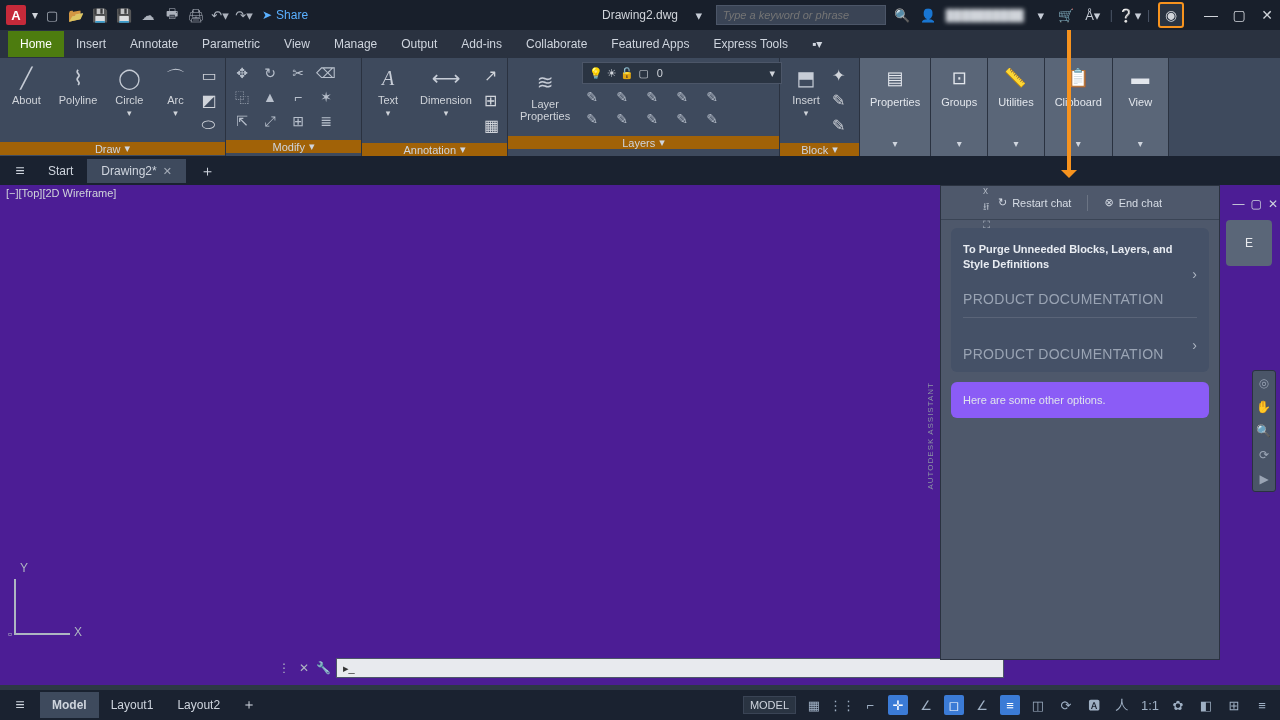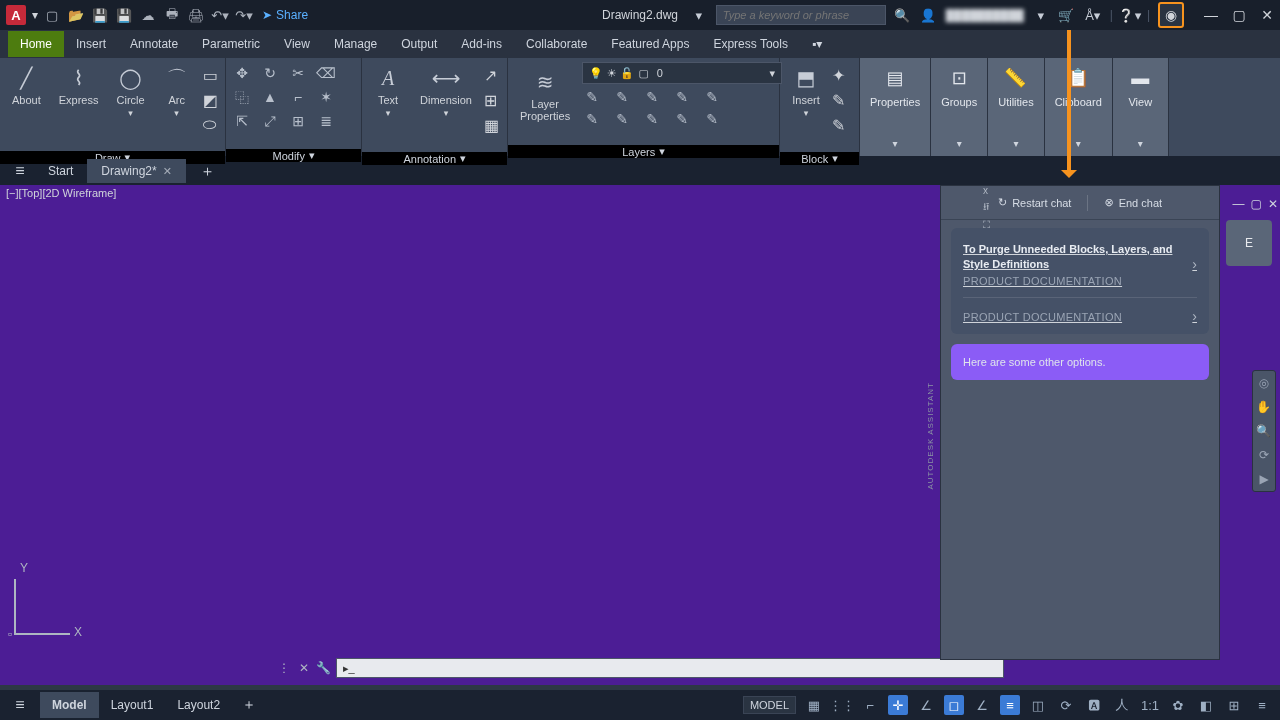--- a/index.html
+++ b/index.html
@@ -21,21 +21,21 @@
 
 
 .tabs-row { height: 28px; background: #2a3240; display: flex; align-items: center; padding-left: 8px; font-size: 12px; gap: 0; }
 .tab { padding: 6px 12px; cursor: pointer; color:#cfd5de; }
 .tab.active { background: #4d7c0f; color: #fff; }
 
 
 .ribbon { height: 99px; background: #3e4a5d; display: flex; border-bottom: 1px solid #1a2230;}
 .panel { border-right: 1px solid #2a3240; display:flex; flex-direction:column; padding: 4px 6px 0; }
 .panel-body { flex:1; display:flex; align-items:flex-start; gap:6px; }
-.panel-label { height: 20px; display:flex; align-items:center; justify-content:center; font-size: 11px; color:#cfd5de; gap:4px; background:#000000;margin:17px -6px;}
+.panel-label { height: 20px; display:flex; align-items:center; justify-content:center; font-size: 11px; color:#cfd5de; gap:4px; background:#a16207;margin:8px -6px;}
 .big-btn { display:flex; flex-direction:column; align-items:center; justify-content:center; gap:2px; padding:2px 6px; font-size:11px; min-width:40px; color:#d0d4da;}
 .big-btn .bi { width:28px;height:28px;display:flex;align-items:center;justify-content:center;font-size:20px;color:#c6ccd6;}
 .icon-grid { display:grid; grid-template-columns:repeat(4,22px); grid-auto-rows:20px; gap:4px 6px; padding-top:2px;}
 .icon-grid .si, .layer-icons .si { width:20px;height:18px;display:flex;align-items:center;justify-content:center;font-size:14px;color:#b8c0cc;}
 .layer-combo { width:200px; height:22px; background:#2a3442; border:1px solid #4c5668; display:flex;align-items:center;padding:0 6px;font-size:11px;gap:4px;}
 .collapsed-panel { background:#5a6678; display:flex;flex-direction:column;align-items:center;justify-content:flex-start;padding:6px 10px 0;font-size:11px;color:#e2e6ec;border-right:1px solid #2a3240;min-width:56px;}
 .collapsed-panel .bi{width:28px;height:28px;display:flex;align-items:center;justify-content:center;font-size:18px;color:#e2e6ec;margin-bottom:4px;}
 .collapsed-panel .cd{margin-top:auto;height:18px;font-size:10px;color:#cfd5de;}
 
 
@@ -53,25 +53,25 @@
 .cmd-input{flex:1;height:20px;background:#e8eaee;border:1px solid #4c5668;font-size:11px;padding:0 6px;color:#333;}
 .cmd-ic{width:16px;height:16px;display:flex;align-items:center;justify-content:center;color:#aeb6c2;font-size:12px;}
 
 
 .dock-ctl{position:absolute;top:185px;right:290px;display:flex;flex-direction:column;gap:3px;font-size:10px;color:#aeb6c2;z-index:5;}
 .chat{position:absolute;top:185px;right:60px;width:280px;bottom:60px;background:#4e586b;border:1px solid #2a3240;display:flex;flex-direction:column;font-size:11px;z-index:4;}
 .chat-hdr{height:34px;display:flex;align-items:center;justify-content:center;gap:16px;border-bottom:1px solid #3a4455;}
 .chat-hdr .btn{display:flex;align-items:center;gap:5px;color:#d7dde6;}
 .chat-hdr .sep{width:1px;height:16px;background:#6b7484;}
 .chat-body{flex:1;overflow:hidden;padding:8px 10px;display:flex;flex-direction:column;gap:10px;}
-.card{background:#455167;border-radius:6px;padding:10px 12px;display:flex;flex-direction:column;gap:6px;text-decoration:underline;}
+.card{background:#455167;border-radius:6px;padding:10px 12px;display:flex;flex-direction:column;gap:6px;}
 .doc-item{display:flex;justify-content:space-between;align-items:center;padding:4px 0 10px;border-bottom:1px solid #5a6478;}
 .doc-item:last-of-type{border-bottom:none;padding-bottom:0;}
 .doc-title{font-weight:600;color:#e8ecf2;font-size:11px;line-height:1.4;}
-.doc-sub{font-size:11px;color:#9aa4b4;letter-spacing:.3px;margin-top:2px;}
+.doc-sub{font-size:14px;color:#9aa4b4;letter-spacing:.3px;margin-top:18px;}
 .chev{color:#aeb6c2;font-size:14px;}
 .show-more{display:flex;align-items:center;gap:6px;color:#cfd5de;font-size:11px;padding-top:4px;}
 .chat-msg{background:#8b5cf6;border-radius:6px;padding:12px;color:#dfe4ec;}
 .opt-row{display:flex;align-items:center;gap:10px;padding:5px 0;}
 .opt-circle{width:13px;height:13px;border:1.5px solid #9aa4b4;border-radius:50%;}
 .chat-input{height:42px;border-top:1px solid #3a4455;display:flex;align-items:center;padding:0 10px;gap:8px;}
 .chat-input input{flex:1;background:transparent;border:none;color:#8b94a3;font-size:11px;outline:none;}
 .send-ic{color:#5a6478;font-size:16px;}
 .vtext{position:absolute;right:345px;top:382px;writing-mode:vertical-rl;transform:rotate(180deg);font-size:8px;letter-spacing:1px;color:#8b94a3;z-index:5;}
 
@@ -158,21 +158,21 @@
 
 <div class="ribbon">
   <div class="panel" style="width:226px;">
     <div class="panel-body">
       <div class="big-btn">
           <div class="bi">╱</div>
           <span>About</span>
         </div>
       <div class="big-btn">
           <div class="bi">⌇</div>
-          <span>Express</span>
+          <span>Polyline</span>
         </div>
       <div class="big-btn">
           <div class="bi">◯</div>
           <span>Circle</span>
           <span style="font-size:9px;">▾</span>
         </div>
       <div class="big-btn">
           <div class="bi">⌒</div>
           <span>Arc</span>
           <span style="font-size:9px;">▾</span>

